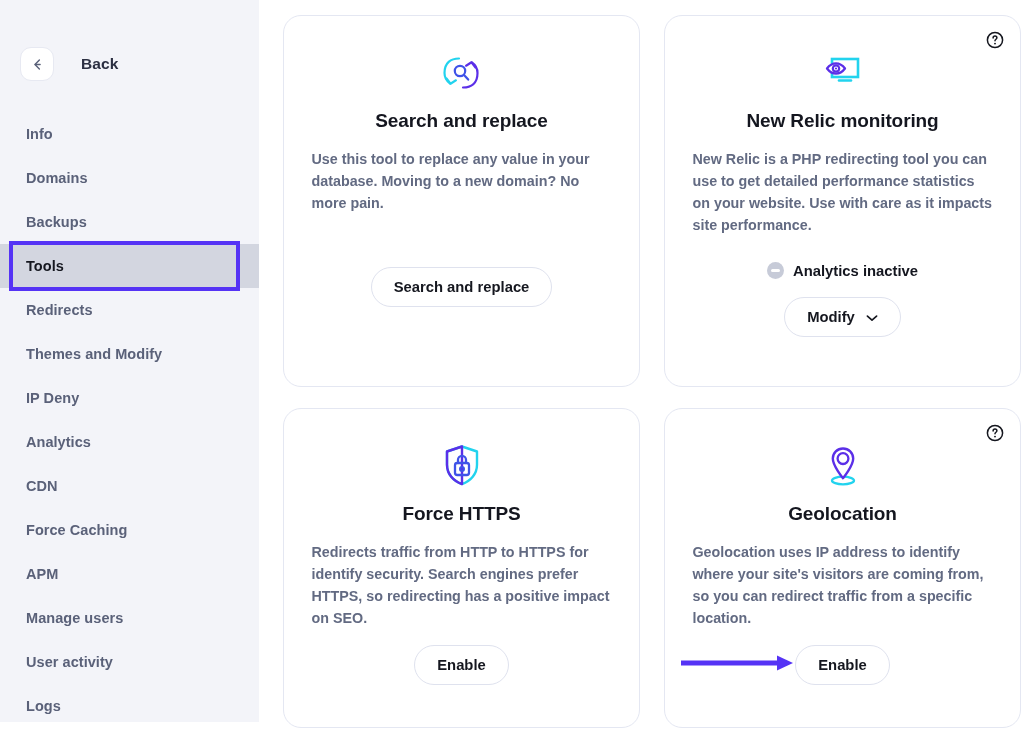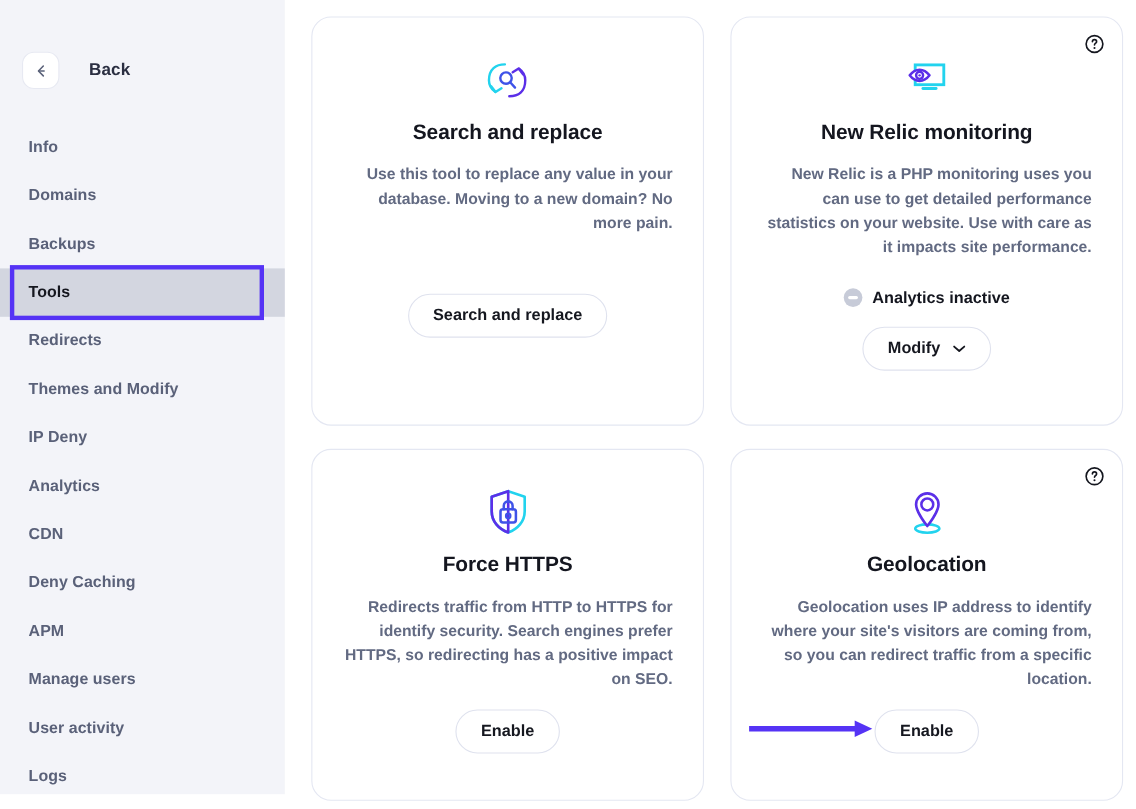--- a/index.html
+++ b/index.html
@@ -147,21 +147,21 @@
     text-align: center;
     letter-spacing: -0.1px;
     margin-bottom: 16px;
   }
 
   .card-desc {
     font-size: 14.3px;
     font-weight: bold;
     line-height: 22px;
     color: #626a82;
-    text-align: right;
+    text-align: left;
     max-width: 300px;
   }
 
   .spacer { flex: 1 1 auto; }
 
   .btn {
     background: #ffffff;
     border: 1px solid #dfe2ee;
     border-radius: 22px;
     height: 40px;
@@ -265,21 +265,21 @@
       <div class="nav-item">
         <span>IP Deny</span>
       </div>
       <div class="nav-item">
         <span>Analytics</span>
       </div>
       <div class="nav-item">
         <span>CDN</span>
       </div>
       <div class="nav-item">
-        <span>Deny Caching</span>
+        <span>Force Caching</span>
       </div>
       <div class="nav-item">
         <span>APM</span>
       </div>
       <div class="nav-item">
         <span>Manage users</span>
       </div>
       <div class="nav-item">
         <span>User activity</span>
       </div>
@@ -328,21 +328,21 @@
           <svg width="50" height="40" viewBox="0 0 50 40" fill="none">
             <rect x="14" y="6" width="26" height="18" stroke="#22d3ee" stroke-width="2.6"></rect>
             <path d="M21 27.5h12" stroke="#22d3ee" stroke-width="2.6" stroke-linecap="round"></path>
             <path d="M9 15.5c2.6-3.4 5.6-5.1 9-5.1s6.4 1.7 9 5.1c-2.6 3.4-5.6 5.1-9 5.1s-6.4-1.7-9-5.1z" fill="#ffffff" stroke="#5b2fe8" stroke-width="2.3" stroke-linejoin="round"></path>
             <circle cx="18" cy="15.5" r="3.2" stroke="#5b2fe8" stroke-width="2.2"></circle>
             <circle cx="18" cy="15.5" r="1.1" fill="#5b2fe8"></circle>
           </svg>
         </div>
 
         <h2 class="card-title">New Relic monitoring</h2>
-        <p class="card-desc">New Relic is a PHP monitoring uses you can use to get detailed performance statistics on your website. Use with care as it impacts site performance.</p>
+        <p class="card-desc">New Relic is a PHP redirecting tool you can use to get detailed performance statistics on your website. Use with care as it impacts site performance.</p>
 
         <div class="status-row">
           <span class="status-dot">
               <span></span>
             </span>
           <span class="status-text">Analytics inactive</span>
         </div>
 
         <div class="btn-row">
           <button class="btn">

